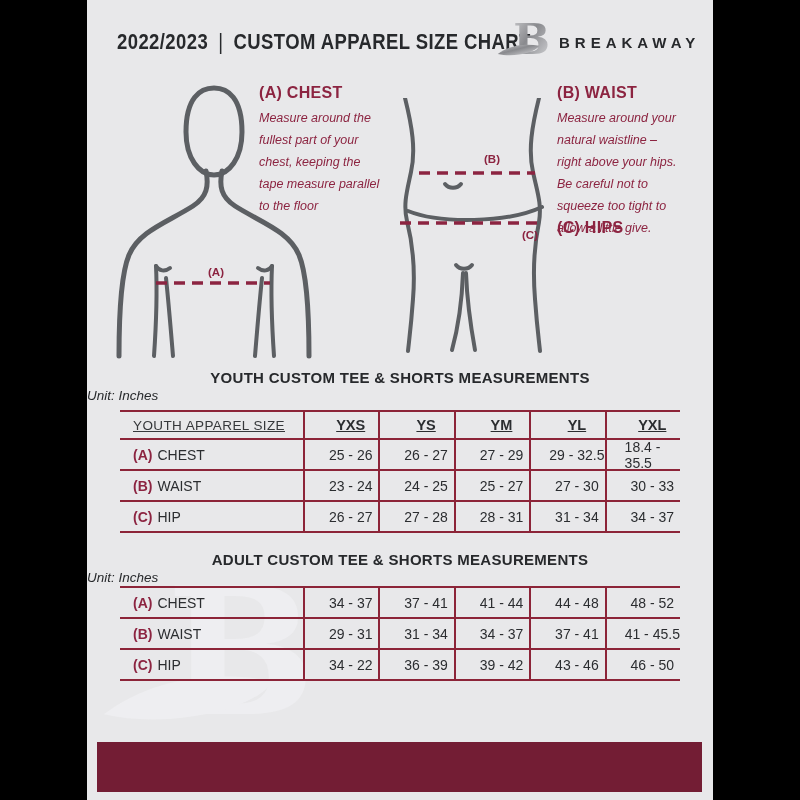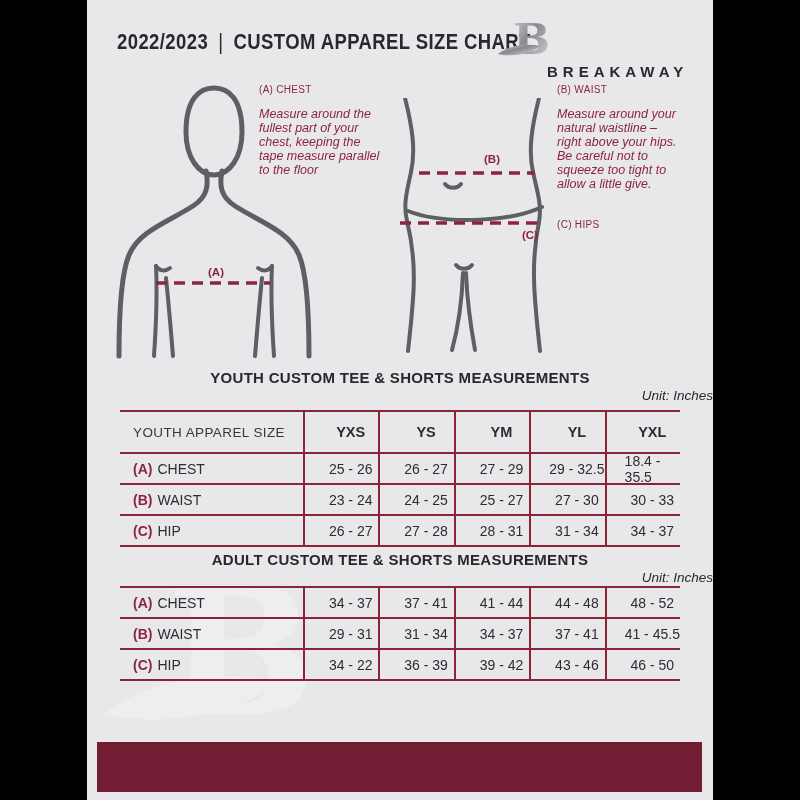--- a/index.html
+++ b/index.html
@@ -14,41 +14,41 @@
   *{margin:0;padding:0;box-sizing:border-box;}
   body{background:#222;font-family:"Liberation Sans",sans-serif;}
   .stage{position:relative;width:800px;height:800px;background:var(--frame);overflow:hidden;}
   .page{position:absolute;left:87px;top:0;width:626px;height:800px;background:var(--page);}
 
   
   .doc-header{position:absolute;left:30px;top:29px;font-weight:700;font-size:22px;color:var(--ink);
     white-space:nowrap;letter-spacing:0.5px;transform:scaleX(0.84);transform-origin:left center;}
   .doc-header .divider{font-weight:400;margin:0 12px;color:var(--ink);}
   .logo{position:absolute;left:408px;top:16px;}
-  .brand{position:absolute;left:460px;top:34px;font-size:15px;font-weight:700;letter-spacing:5px;color:var(--ink);white-space:nowrap;margin-top:29px;}
+  .brand{position:absolute;left:472px;top:34px;font-size:15px;font-weight:700;letter-spacing:5px;color:var(--ink);white-space:nowrap;}
 
   
   .fig{position:absolute;}
   .body-stroke{fill:none;stroke:var(--figure);stroke-width:4;stroke-linecap:round;}
   .head-stroke{fill:none;stroke:var(--figure);stroke-width:5;stroke-linecap:round;}
   .dash-line{stroke:var(--accent);stroke-width:3.5;stroke-dasharray:11 7;fill:none;}
   .marker-label{position:absolute;width:34px;text-align:center;font-size:11.5px;font-weight:700;color:var(--accent);}
 
   
-  .measure-heading{position:absolute;font-weight:400;font-size:10px;letter-spacing:0.3px;color:var(--accent);}
-  .measure-body{position:absolute;font-style:italic;font-size:12.5px;line-height:14px;color:var(--accent);white-space:pre-line;}
+  .measure-heading{position:absolute;font-weight:700;font-size:16px;letter-spacing:0.3px;color:var(--accent);}
+  .measure-body{position:absolute;font-style:italic;font-size:12.5px;line-height:22px;color:var(--accent);white-space:pre-line;}
 
   
   .table-title{position:absolute;left:0;width:626px;text-align:center;font-weight:700;font-size:15px;letter-spacing:0.3px;color:var(--ink);}
-  .table-unit{position:absolute;left:0;width:626px;text-align:right;font-style:italic;font-size:13.5px;color:var(--ink);}
+  .table-unit{position:absolute;left:0;width:626px;text-align:left;font-style:italic;font-size:13.5px;color:var(--ink);}
   .size-table{position:absolute;left:33px;width:560px;z-index:2;border-top:2px solid var(--line);border-bottom:2px solid var(--line);}
   .t-row{display:grid;grid-template-columns:183px repeat(5,1fr);}
   .t-row + .t-row{border-top:2px solid var(--line);}
   .t-cell{display:flex;align-items:center;justify-content:center;height:29px;font-size:14px;color:#2b2d30;padding-left:18px;}
-  .header-row .t-cell{height:40px;}
+  .header-row .t-cell{height:26px;text-decoration:underline;}
   .t-cell.v{border-left:2px solid var(--line);}
   .label-cell{justify-content:flex-start;padding-left:13px;}
   .header-row .label-cell{font-size:13.5px;letter-spacing:0.4px;color:#36383b;}
   .size-head{font-weight:700;font-size:14.5px;}
   .prefix{font-weight:700;color:var(--accent);margin-right:5px;}
 
   .watermark{position:absolute;left:6px;top:560px;z-index:0;opacity:0.65;}
   .footer-bar{position:absolute;left:10px;top:742px;width:605px;height:50px;background:var(--bar);z-index:3;}
 </style>
 </head>

